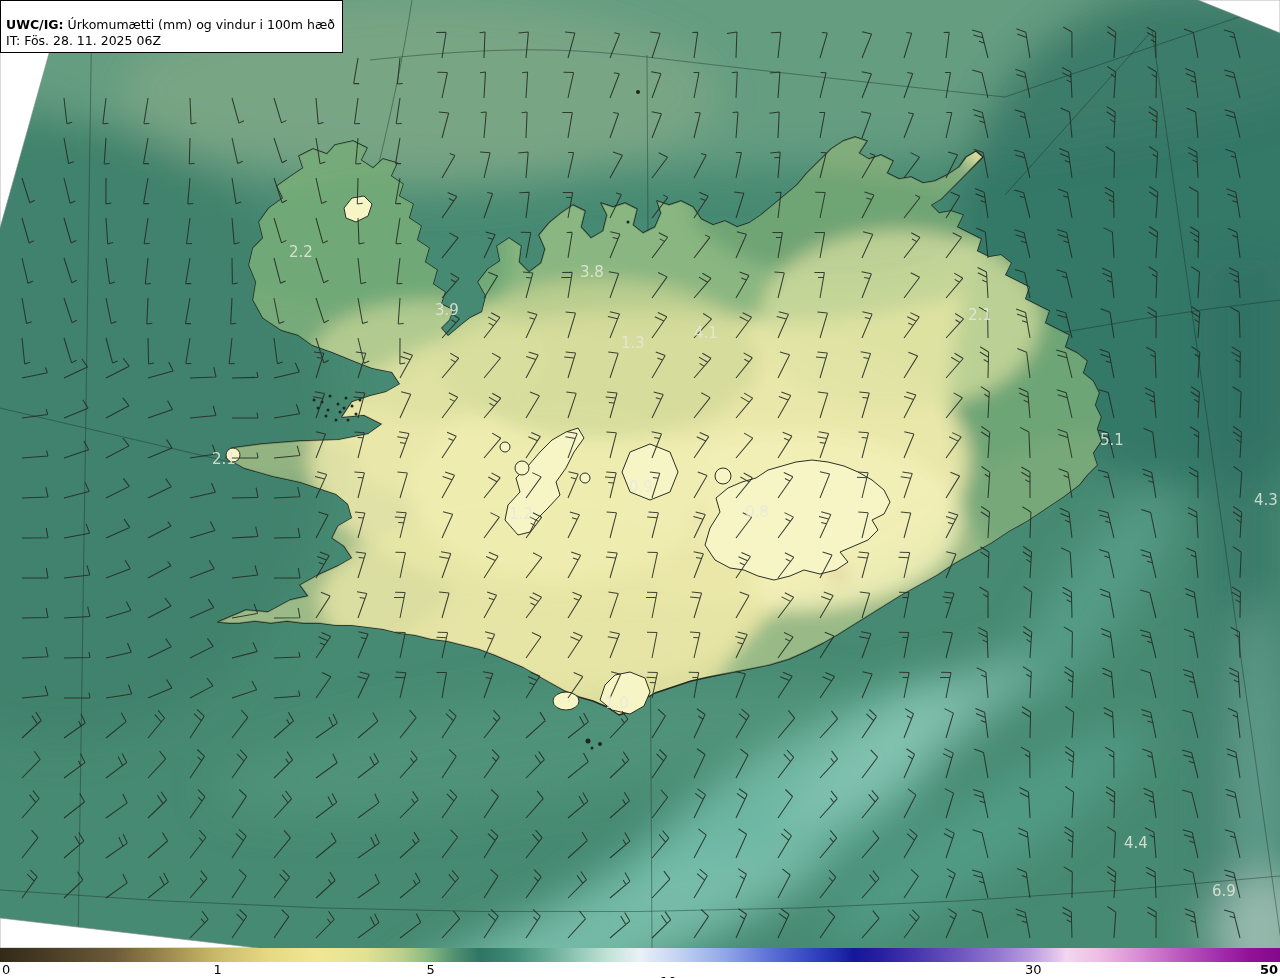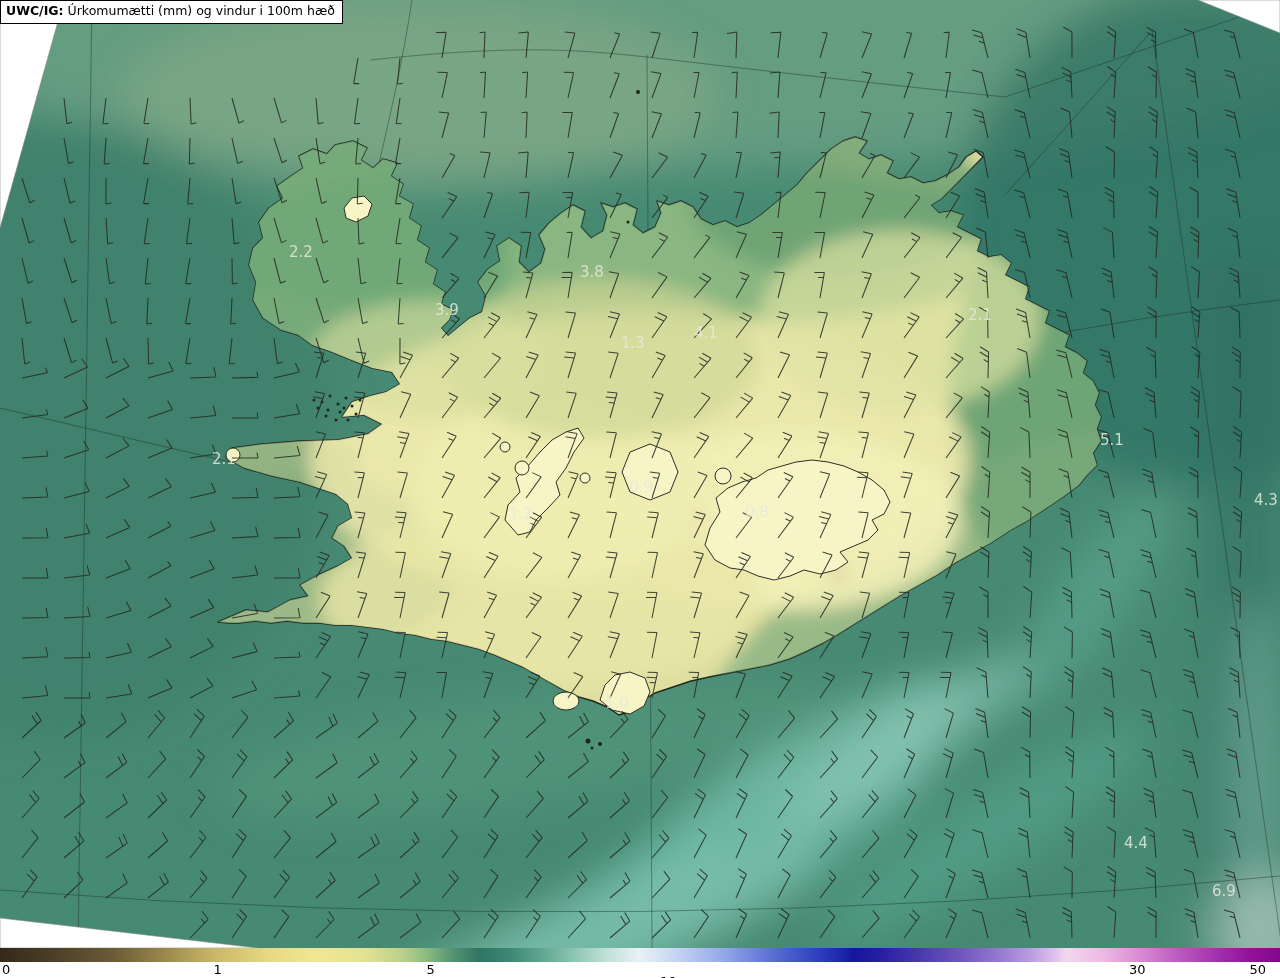--- a/index.html
+++ b/index.html
@@ -1,20 +1,20 @@
 <!DOCTYPE html>
 <html><head>
 <meta charset="utf-8">
 <style>
   html,body{margin:0;padding:0;background:#ffffff;}
   .stage{position:relative;width:1280px;height:978px;overflow:hidden;background:#fff;
          font-family:"DejaVu Sans","Liberation Sans",sans-serif;}
   .map-svg{position:absolute;left:0;top:0;}
   .titlebox{position:absolute;left:0;top:0;background:#ffffff;border:1px solid #000;
-            padding:2px 7px 4px 5px;font-size:12.5px;line-height:1.24;color:#000;
+            padding:16px 7px 4px 5px;font-size:12.5px;line-height:1.24;color:#000;
             white-space:nowrap;z-index:6;}
   .titlebox .b{font-weight:bold;}
   .cbar{position:absolute;left:0;top:948px;width:1280px;height:14px;z-index:5;}
   .cticks{position:absolute;left:0;top:962px;width:1280px;height:16px;background:#fff;z-index:5;}
   .cticks span{position:absolute;top:0px;font-size:13px;color:#000;}
   .vlabel{font-size:15px;fill:#e6eadb;opacity:0.85;font-family:"DejaVu Sans","Liberation Sans",sans-serif;}
 </style>
 </head>
 <body>
 
@@ -138,26 +138,27 @@
 
   <g fill="#ffffff" stroke="rgba(130,140,134,0.6)" stroke-width="1">
     <polygon points="0,0 64,0 0,228"></polygon>
     <polygon points="0,918 258,948 0,948"></polygon>
     <polygon points="1198,0 1280,0 1280,33"></polygon>
   </g>
 </svg>
 
 <div class="titlebox">
   <div><span class="b">UWC/IG:</span> <span>Úrkomumætti (mm) og vindur i 100m hæð</span></div>
+  <div><span>IT: Fös. 28. 11. 2025 06Z</span></div>
 </div>
 
 <div class="cbar" style="background: linear-gradient(to right, rgb(51, 42, 24) 0%, rgb(74, 62, 38) 4%, rgb(109, 92, 56) 9%, rgb(156, 138, 78) 13%, rgb(201, 183, 104) 16.7%, rgb(231, 217, 131) 21%, rgb(240, 231, 149) 25%, rgb(226, 226, 147) 28.5%, rgb(185, 207, 139) 31.5%, rgb(140, 187, 128) 33.3%, rgb(81, 145, 113) 35.5%, rgb(47, 117, 99) 37.5%, rgb(61, 138, 118) 40%, rgb(99, 168, 146) 42.5%, rgb(144, 199, 181) 45%, rgb(194, 226, 215) 47.5%, rgb(233, 241, 247) 50%, rgb(195, 210, 242) 53%, rgb(147, 169, 232) 56.5%, rgb(94, 115, 214) 60%, rgb(51, 68, 192) 63.5%, rgb(32, 43, 172) 65.5%, rgb(21, 22, 154) 66.7%, rgb(42, 32, 162) 69%, rgb(75, 58, 176) 72%, rgb(111, 86, 190) 75%, rgb(148, 120, 208) 78%, rgb(185, 156, 224) 80.5%, rgb(224, 195, 236) 82.5%, rgb(242, 215, 238) 83.3%, rgb(238, 187, 228) 86%, rgb(217, 140, 212) 89%, rgb(188, 92, 192) 92%, rgb(163, 50, 174) 95%, rgb(146, 19, 153) 97.5%, rgb(131, 8, 138) 100%);"></div>
 <div class="cticks">
       <span style="left: 2px;">0</span>
       <span style="left: 213.376px;">1</span>
       <span style="left: 426.624px;">5</span>
       <span style="left: 660px; margin-top: 12px;">10</span>
       <span style="left: 853.376px; margin-top: 16px;">15</span>
-      <span style="left: 1129px;">30</span>
-      <span style="right: 14px;">50</span>
+      <span style="left: 1025px;">30</span>
+      <span style="right: 2px; font-weight: bold;">50</span>
     </div>
 
 </div>
 
 </body></html>

